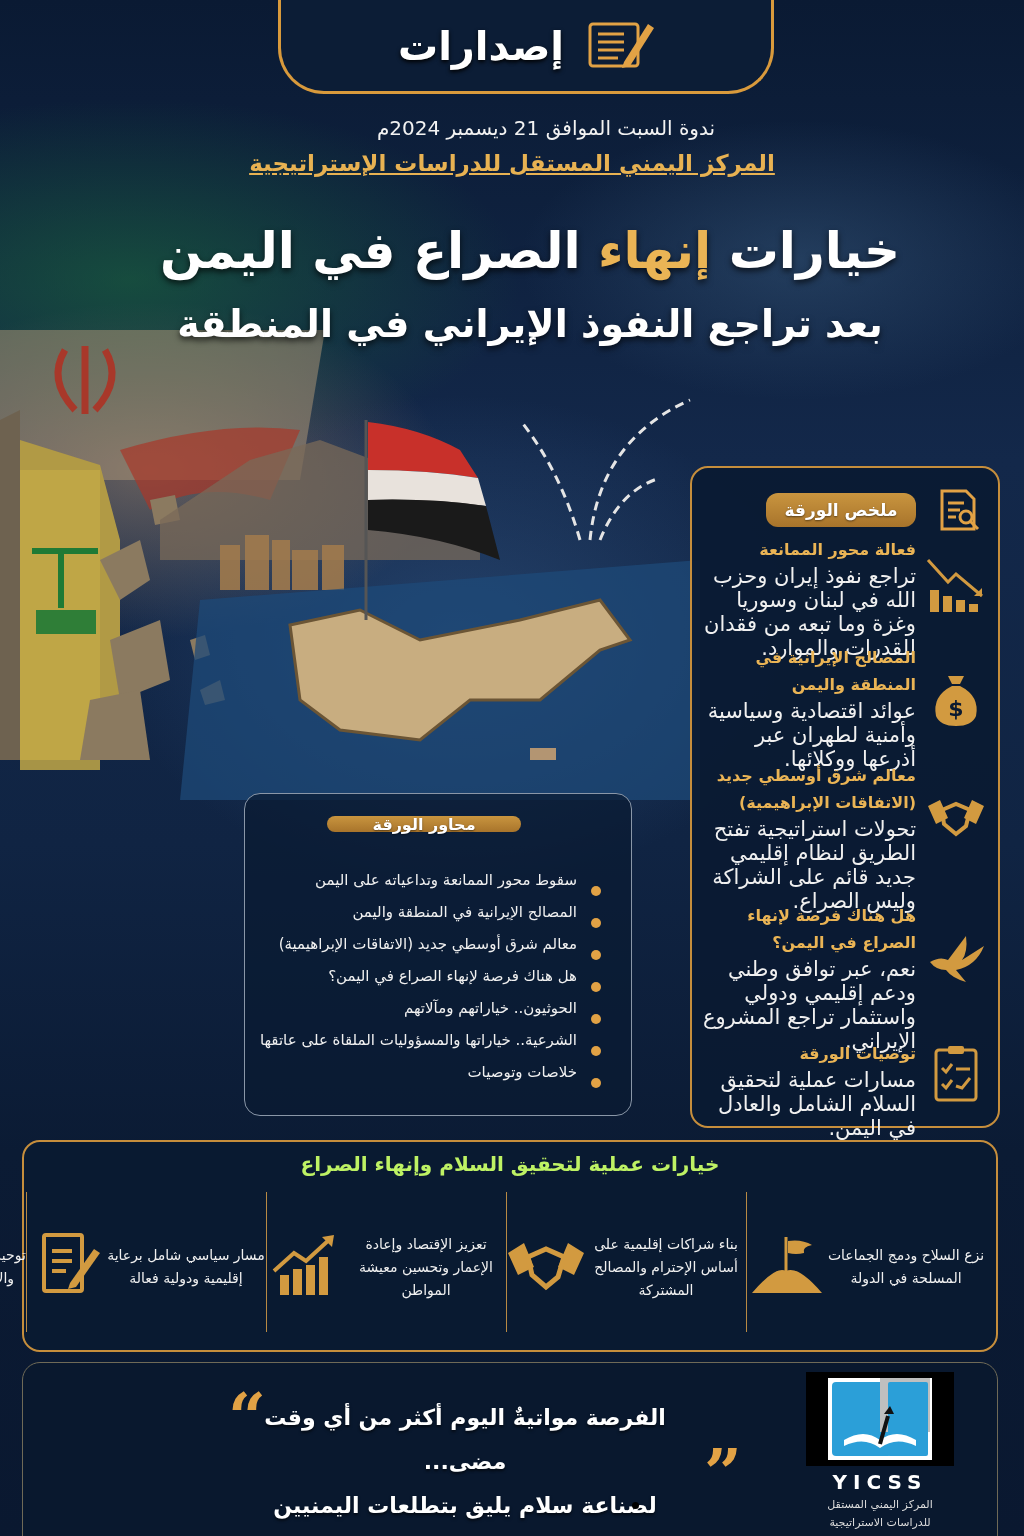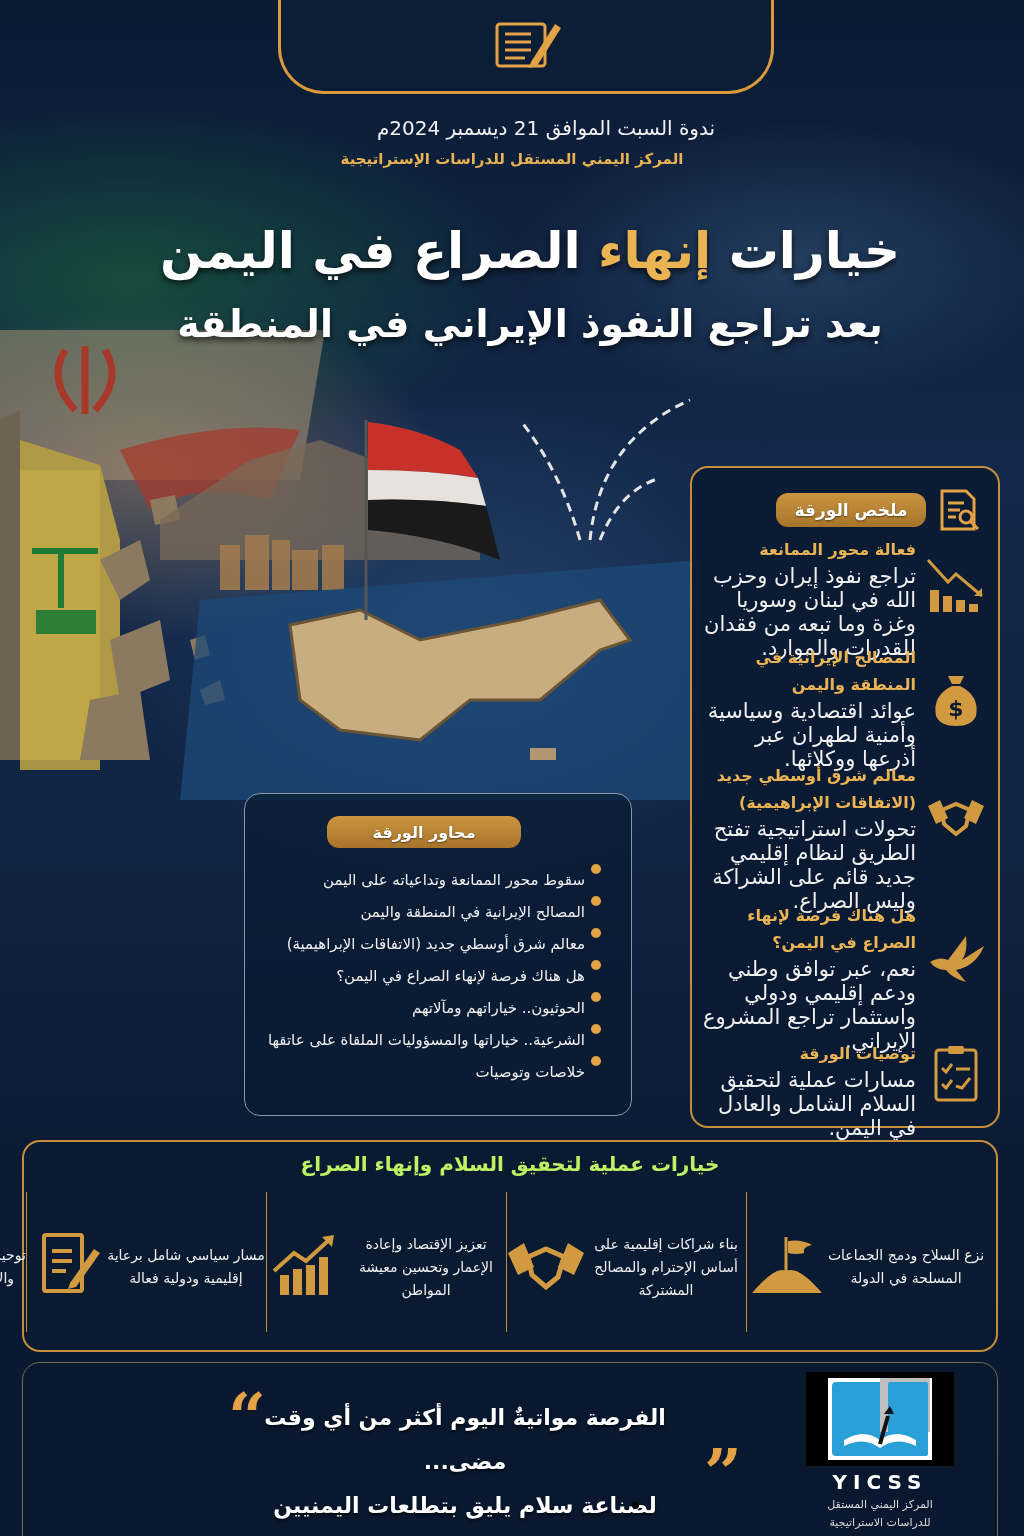--- a/index.html
+++ b/index.html
@@ -25,21 +25,21 @@
     position: absolute; left: 278px; top: -30px; width: 496px; height: 124px;
     border: 3px solid #d99a3c; border-top: none; border-radius: 0 0 46px 46px;
     background: #0c1d36;
     display: flex; align-items: center; justify-content: center; gap: 20px;
     padding-top: 30px;
   }
   .header-tab .title { font-size: 40px; font-weight: bold; color: #fff; text-shadow: 0 2px 4px #000; direction: rtl; }
   .header-icon { width: 70px; height: 56px; }
 
   .subline-1 { position: absolute; top: 116px; left: 0; width: 100%; text-align: center; font-size: 20px; color: #f2f2f2; direction: rtl; margin-left: 34px; }
-  .subline-2 { position: absolute; top: 150px; left: 0; width: 100%; text-align: center; font-size: 15px; font-weight: bold; color: #e8b252; direction: rtl; }
+  .subline-2 { position: absolute; top: 150px; left: 0; width: 100%; text-align: center; font-size: 23px; font-weight: bold; color: #e8b252; direction: rtl; text-decoration: underline; }
 
   .main-title { position: absolute; top: 222px; left: 100px; width: 860px; text-align: center; font-size: 50px; font-weight: bold; direction: rtl; text-shadow: 0 3px 6px rgba(0,0,0,.7); }
   .main-title .hl { color: #eab455; }
   .sub-title { position: absolute; top: 302px; left: 100px; width: 860px; text-align: center; font-size: 38px; font-weight: bold; direction: rtl; text-shadow: 0 3px 6px rgba(0,0,0,.7); }
 
   
   .illustration { position: absolute; left: 0; top: 330px; width: 700px; height: 470px; }
 
   
   .summary {
@@ -47,36 +47,36 @@
     border: 2px solid #c68e3c; border-radius: 18px;
     background: rgba(10,26,50,0.92);
     padding: 20px 16px 10px 12px;
   }
   .pill {
     background: linear-gradient(180deg, #c9953f, #a8742b);
     color: #fff; font-weight: bold; font-size: 17px; border-radius: 12px;
     height: 34px; display: flex; align-items: center; justify-content: center;
     direction: rtl; text-shadow: 0 1px 2px rgba(0,0,0,.5);
   }
-  .summary-head { display: flex; align-items: center; justify-content: flex-end; gap: 10px; height: 44px; }
+  .summary-head { display: flex; align-items: center; justify-content: flex-end; gap: 20px; height: 44px; }
   .summary-head .pill { width: 150px; }
   .sum-item { position: absolute; right: 82px; width: 214px; direction: rtl; }
   .sum-item h4 { color: #eab455; font-size: 16px; font-weight: bold; line-height: 27px; margin-bottom: 1px; }
   .sum-item p { color: #f0f0f0; font-size: 21px; line-height: 24px; }
   .sum-icon { position: absolute; right: 12px; width: 60px; height: 60px; }
 
   
   .axes {
     position: absolute; left: 244px; top: 793px; width: 388px; height: 323px;
     border: 1px solid #8a97a8; border-radius: 16px;
     background: rgba(10,26,50,0.72);
   }
-  .axes .pill { position: absolute; left: 82px; top: 22px; width: 194px; height: 32px; font-size: 16px; }
+  .axes .pill { position: absolute; left: 82px; top: 22px; width: 194px; height: 16px; font-size: 16px; }
   .axes ul { list-style: none; position: absolute; right: 30px; top: 70px; direction: rtl; }
-  .axes li { font-size: 15px; color: #f0f0f0; line-height: 32px; display: flex; align-items: flex-start; gap: 6px; white-space: nowrap; }
+  .axes li { font-size: 15px; color: #f0f0f0; line-height: 32px; display: flex; align-items: flex-end; gap: 14px; white-space: nowrap; }
   .axes li .dot { width: 10px; height: 10px; border-radius: 50%; background: #e2a245; display: inline-block; flex: none; }
 
   
   .options {
     position: absolute; left: 22px; top: 1140px; width: 976px; height: 212px;
     border: 2px solid #c68e3c; border-radius: 18px;
     background: rgba(10,26,50,0.95);
   }
   .options .opt-title { position: absolute; top: 10px; width: 100%; text-align: center; color: #bef264; font-size: 20px; font-weight: bold; direction: rtl; }
   .opt-row { position: absolute; top: 46px; left: 10px; right: 10px; height: 148px; display: flex; flex-direction: row-reverse; }
@@ -181,20 +181,21 @@
           <rect x="-82" y="-26" width="14" height="38"></rect>
         <circle cx="-40" cy="-20" r="6"></circle>
           <rect x="-48" y="-14" width="18" height="30"></rect>
         <circle cx="52" cy="-12" r="6"></circle>
           <rect x="40" y="-6" width="36" height="28"></rect>
       </g>
     </g>
   </svg>
 
   <div class="header-tab">
+    <span class="title">إصدارات</span>
     <svg class="header-icon" viewBox="0 0 70 56">
       <rect x="6" y="6" width="48" height="42" rx="3" fill="none" stroke="#e2a245" stroke-width="3"></rect>
       <g stroke="#e2a245" stroke-width="3">
           <line x1="14" y1="16" x2="40" y2="16"></line>
           <line x1="14" y1="24" x2="40" y2="24"></line>
           <line x1="14" y1="32" x2="40" y2="32"></line>
           <line x1="14" y1="40" x2="34" y2="40"></line>
         </g>
       <path d="M40 44 L64 6 L70 10 L46 48 L38 50 Z" fill="#e2a245"></path>
     </svg>

